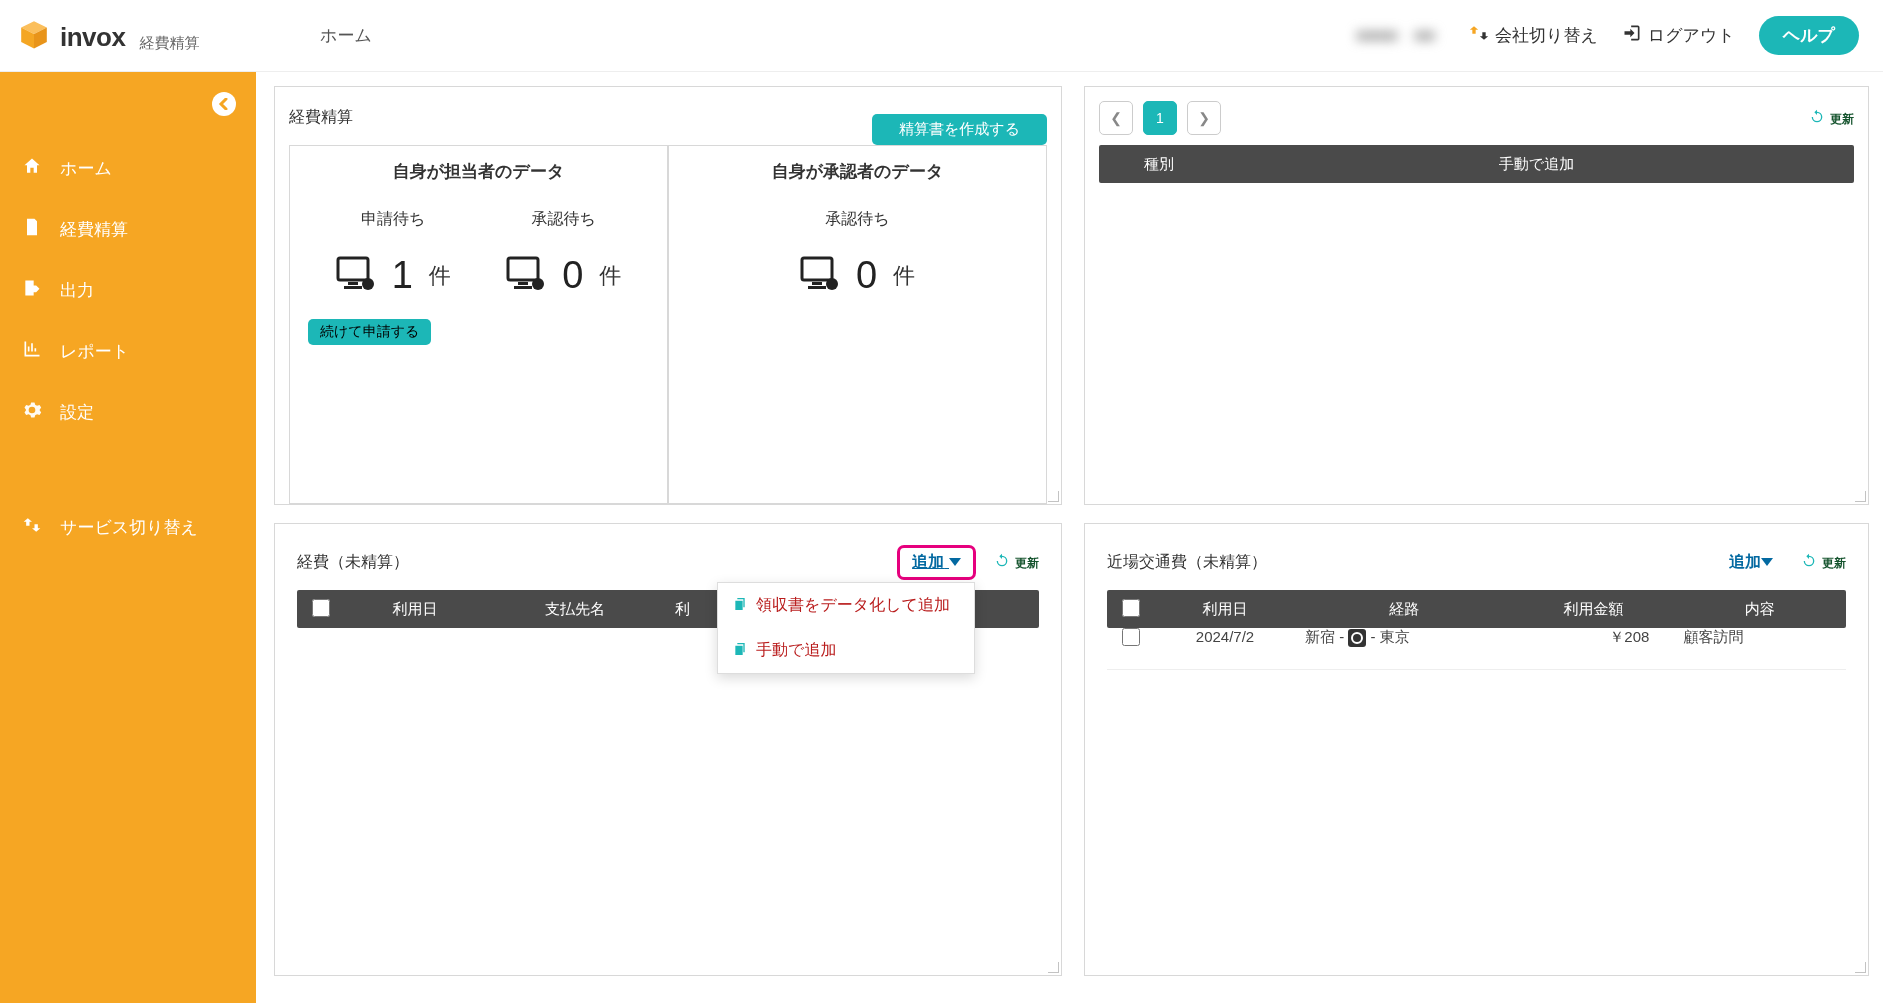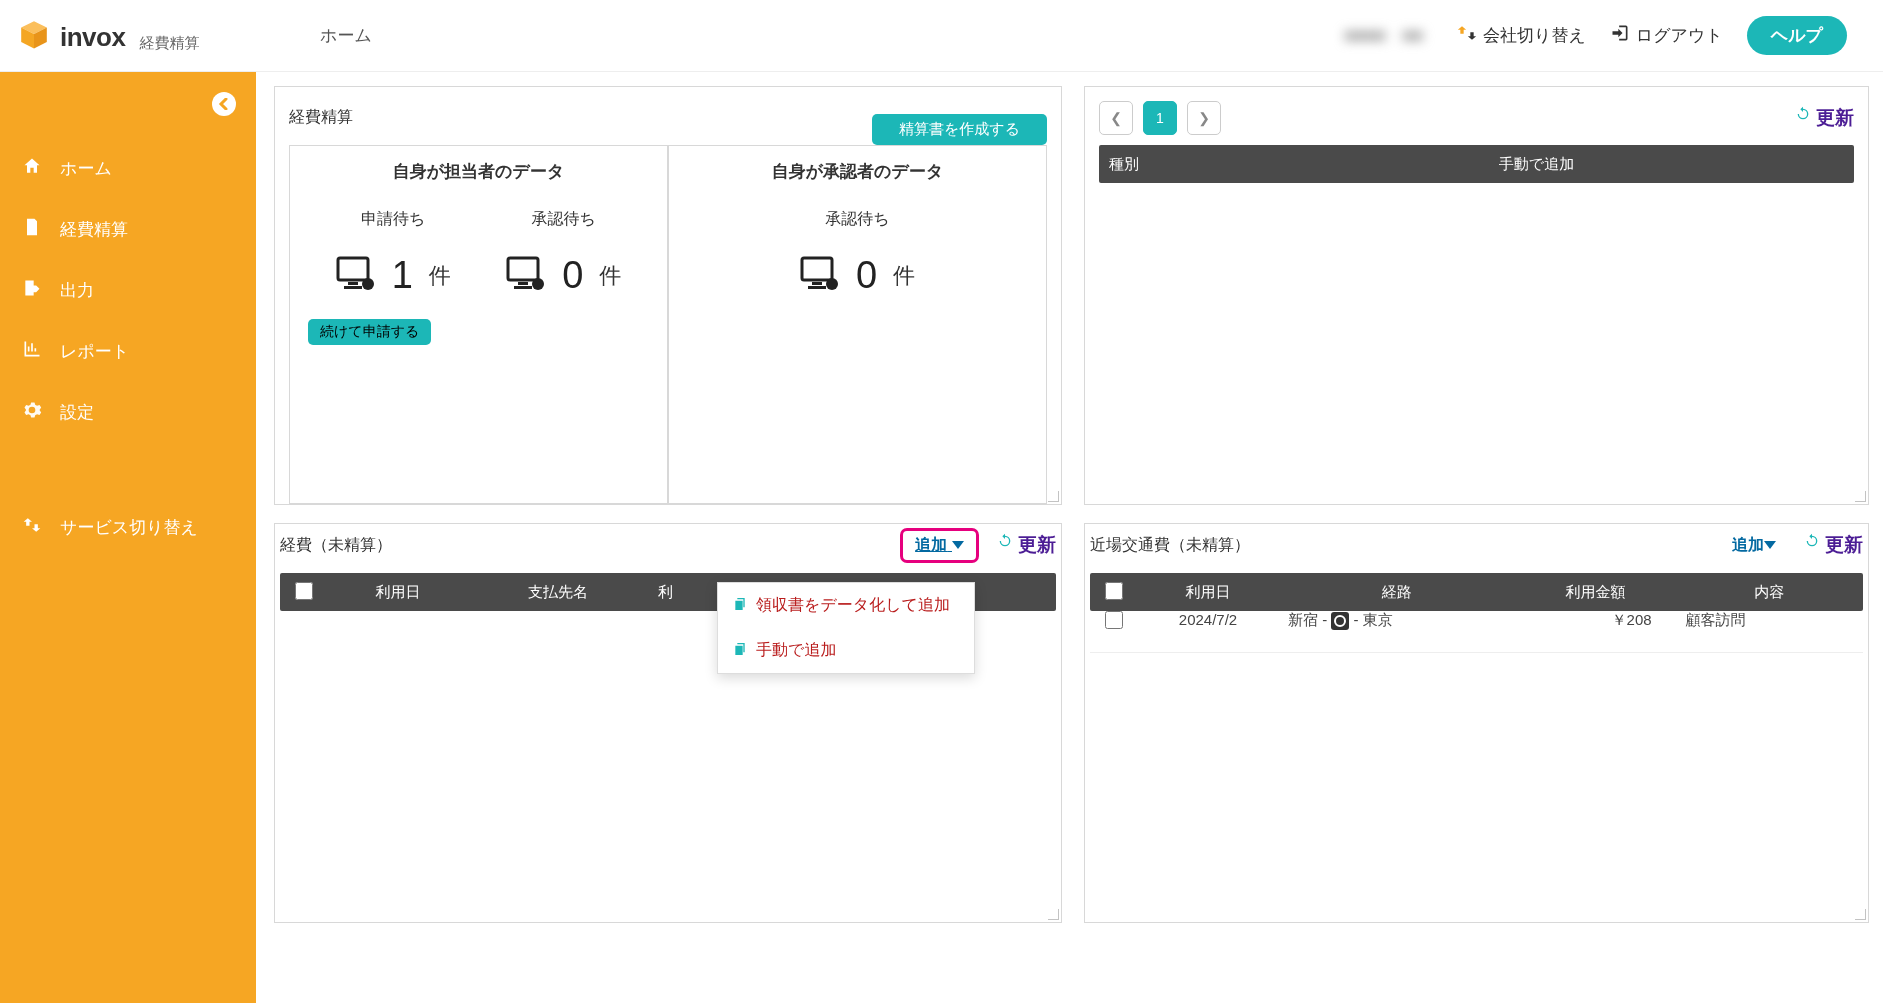--- a/index.html
+++ b/index.html
@@ -6,41 +6,41 @@
 body { font-family: "Hiragino Kaku Gothic Pro", "Meiryo", sans-serif; background: #fff; color: #333; font-size: 14px; width: 1883px; height: 1003px; overflow: hidden; }
 
 
 .topbar { height: 72px; display: flex; align-items: center; border-bottom: 1px solid #eee; }
 .logo-block { width: 256px; display: flex; align-items: flex-end; padding-left: 18px; gap: 10px; }
 .logo-cube { width: 32px; height: 32px; }
 .logo-text { font-size: 26px; font-weight: 800; color: #333; letter-spacing: -0.5px; }
 .logo-sub { font-size: 15px; color: #666; margin-left: 4px; }
 .topbar-page { font-size: 17px; color: #555; margin-left: 64px; }
 .topbar-spacer { flex: 1; }
-.topbar-actions { display: flex; align-items: center; gap: 24px; padding-right: 36px; }
+.topbar-actions { display: flex; align-items: center; gap: 24px; padding-right: 24px; }
 .topbar-user { filter: blur(6px); color: #888; font-size: 17px; padding: 0 10px; }
 .topbar-link { display: flex; align-items: center; gap: 6px; font-size: 17px; color: #333; cursor: pointer; }
 .help-btn { background: #1cb7b7; color: #fff; font-size: 17px; font-weight: 700; padding: 8px 24px; border-radius: 999px; cursor: pointer; }
 
 
 .body-row { display: flex; height: calc(1003px - 72px); }
 .sidebar { width: 256px; background: #f6a623; color: #fff; position: relative; padding-top: 24px; }
 .sidebar-collapse { position: absolute; top: 20px; right: 20px; width: 24px; height: 24px; border-radius: 50%; background: #fff; display: flex; align-items: center; justify-content: center; cursor: pointer; }
 .sidebar-collapse svg { width: 12px; height: 12px; }
 .nav-item { display: flex; align-items: center; gap: 18px; padding: 18px 22px; font-size: 17px; cursor: pointer; }
 .nav-gap { height: 54px; }
 .nav-icon { width: 20px; height: 20px; flex: 0 0 20px; }
 
 .main { flex: 1; background: #fff; padding: 14px 14px 14px 18px; display: flex; flex-direction: column; gap: 18px; }
 .row { display: flex; gap: 22px; }
 
 .panel { border: 1px solid #d8d8d8; background: #fff; position: relative; }
 .panel-top-left { width: 788px; height: 419px; padding: 14px 14px 0 14px; display: flex; flex-direction: column; }
 .panel-top-right { flex: 1; height: 419px; padding: 14px; display: flex; flex-direction: column; }
-.panel-bottom { height: 400px; padding: 5px; display: flex; flex-direction: column; }
+.panel-bottom { height: 453px; padding: 22px; display: flex; flex-direction: column; }
 .panel-bottom-left { width: 788px; }
 .panel-bottom-right { flex: 1; }
 
 .panel-title-row { display: flex; align-items: center; justify-content: space-between; margin-bottom: 12px; height: 32px; }
 .panel-title { font-size: 16px; color: #333; }
 .btn-teal { background: #1cb7b7; color: #fff; border-radius: 5px; padding: 6px 27px; font-size: 15px; cursor: pointer; margin-top: 25px; }
 .btn-teal-sm { background: #1cb7b7; color: #000000; border-radius: 5px; padding: 4px 12px; font-size: 14px; cursor: pointer; display: inline-block; }
 
 .kcards { display: flex; flex: 1; }
 .kcard { border: 1px solid #d8d8d8; flex: 1; display: flex; flex-direction: column; align-items: stretch; padding: 14px 18px 18px 18px; }
@@ -51,25 +51,25 @@
 .kcol-val { display: flex; align-items: center; justify-content: center; gap: 16px; }
 .kcol-num { font-size: 38px; font-weight: 400; color: #222; }
 .kcol-unit { font-size: 22px; color: #333; }
 .kcol-icon { width: 40px; height: 36px; }
 .kcard-action { margin-top: 22px; }
 
 .pager-row { display: flex; align-items: center; justify-content: space-between; margin-bottom: 10px; }
 .pager { display: flex; gap: 10px; }
 .pager-btn { width: 34px; height: 34px; border: 1px solid #ccc; border-radius: 5px; display: flex; align-items: center; justify-content: center; cursor: pointer; color: #888; background: #fff; }
 .pager-btn.active { background: #1cb7b7; color: #fff; border-color: #1cb7b7; }
-.refresh-link { color: #4c1d95; font-size: 19px; display: flex; align-items: flex-start; gap: 5px; cursor: pointer; font-weight: 600; }
+.refresh-link { color: #14532d; font-size: 12px; display: flex; align-items: flex-end; gap: 5px; cursor: pointer; font-weight: 600; }
 
 .thead { background: #4a4a4a; color: #fff; display: flex; align-items: center; height: 38px; border-radius: 2px; font-size: 15px; }
 .th { padding: 0 10px; }
-.msg-thead .th:first-child { width: 120px; text-align: left; }
+.msg-thead .th:first-child { width: 120px; text-align: center; }
 .msg-thead .th:last-child { flex: 1; text-align: center; }
 
 .panel-actions { display: flex; align-items: center; gap: 18px; }
 .add-dropdown-btn { color: #0369a1; font-size: 16px; display: flex; align-items: center; cursor: pointer; padding: 4px 10px; font-weight: 600; }
 .add-dropdown-btn.highlighted { border: 3px solid #e6007e; border-radius: 7px; padding: 4px 12px; }
 .triangle-down { display: inline-block; width: 0; height: 0; border-left: 6px solid transparent; border-right: 6px solid transparent; border-top: 8px solid currentColor; }
 
 .exp-thead { }
 .exp-thead .th.chk { width: 48px; text-align: center; }
 .exp-thead .th.c1 { width: 140px; text-align: center; }

